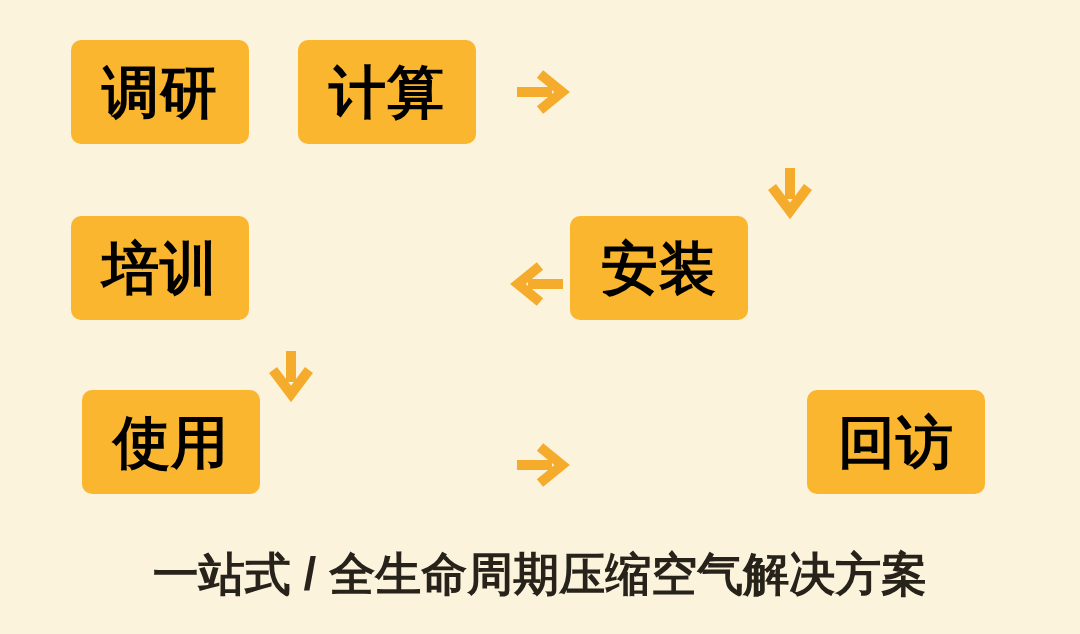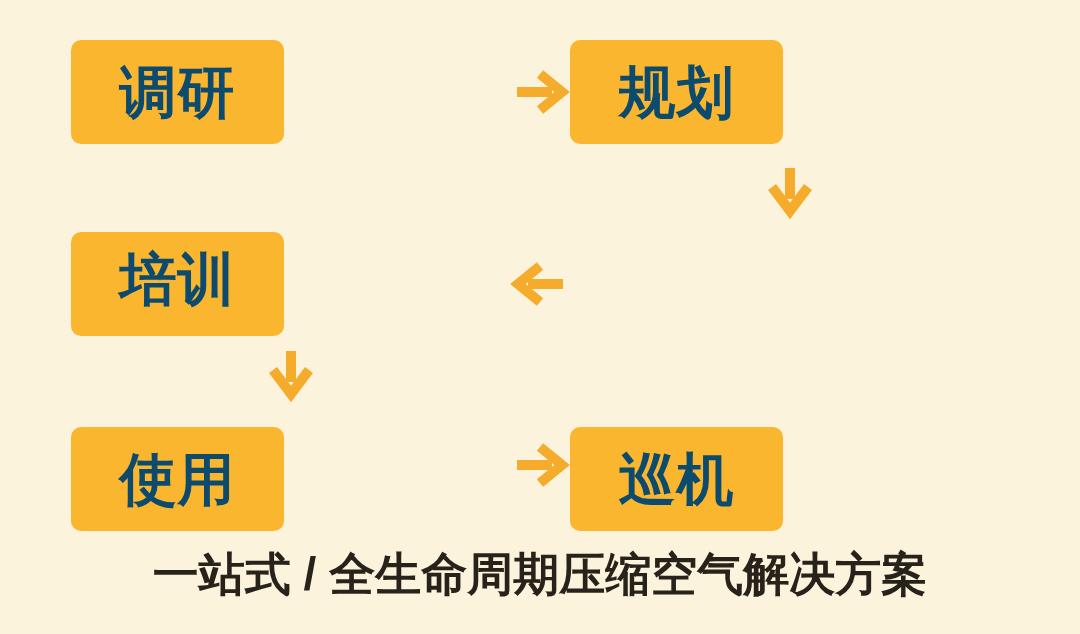--- a/index.html
+++ b/index.html
@@ -10,41 +10,41 @@
   }
   .canvas {
     position: relative;
     width: 1080px;
     height: 634px;
     background: #FCF3DC;
     overflow: hidden;
   }
   .box {
     position: absolute;
-    width: 213px;
+    width: 178px;
     height: 104px;
     background: #FBB62F;
     border-radius: 10px;
     display: flex;
     align-items: center;
     justify-content: center;
     font-size: 57px;
     font-weight: 600;
-    color: #0c4a6e;
+    color: #000000;
     letter-spacing: 1px;
     line-height: 1;
     user-select: none;
   }
   .c1 { left: 71px; }
   .c2 { left: 298px; }
   .c3 { left: 570px; }
   .c4 { left: 796px; }
   .r1 { top: 40px; }
-  .r2 { top: 232px; font-family: Liberation Mono, monospace; }
-  .r3 { top: 427px; }
+  .r2 { top: 216px; }
+  .r3 { top: 390px; margin-left: 11px; }
 
   .arrow { position: absolute; overflow: visible; }
   .arrow path {
     stroke: #F5AC2C;
     stroke-width: 10;
     fill: none;
     stroke-linejoin: miter;
     stroke-linecap: butt;
   }
   .arrow-r1 { left: 514px; top: 70px;  width: 52px; height: 44px; }
@@ -66,26 +66,27 @@
     letter-spacing: 0px;
     user-select: none;
   }
 </style>
 </head>
 <body>
 
 <div class="canvas">
 
   <div class="box r1 c1">调研</div>
-  <div class="box r1 c3">规划</div>
+  <div class="box r1 c2">计算</div>
 
   <div class="box r2 c1">培训</div>
+  <div class="box r2 c3">安装</div>
 
   <div class="box r3 c1">使用</div>
-  <div class="box r3 c3">巡机</div>
+  <div class="box r3 c4">回访</div>
 
   <svg class="arrow arrow-r1" viewBox="0 0 52 44">
     <path d="M3 22 H38"></path>
     <path d="M26 4 L48 22 L26 40"></path>
   </svg>
 
   <svg class="arrow arrow-d1" viewBox="0 0 44 50">
     <path d="M22 3 V34"></path>
     <path d="M4 22 L22 46 L40 22"></path>
   </svg>

